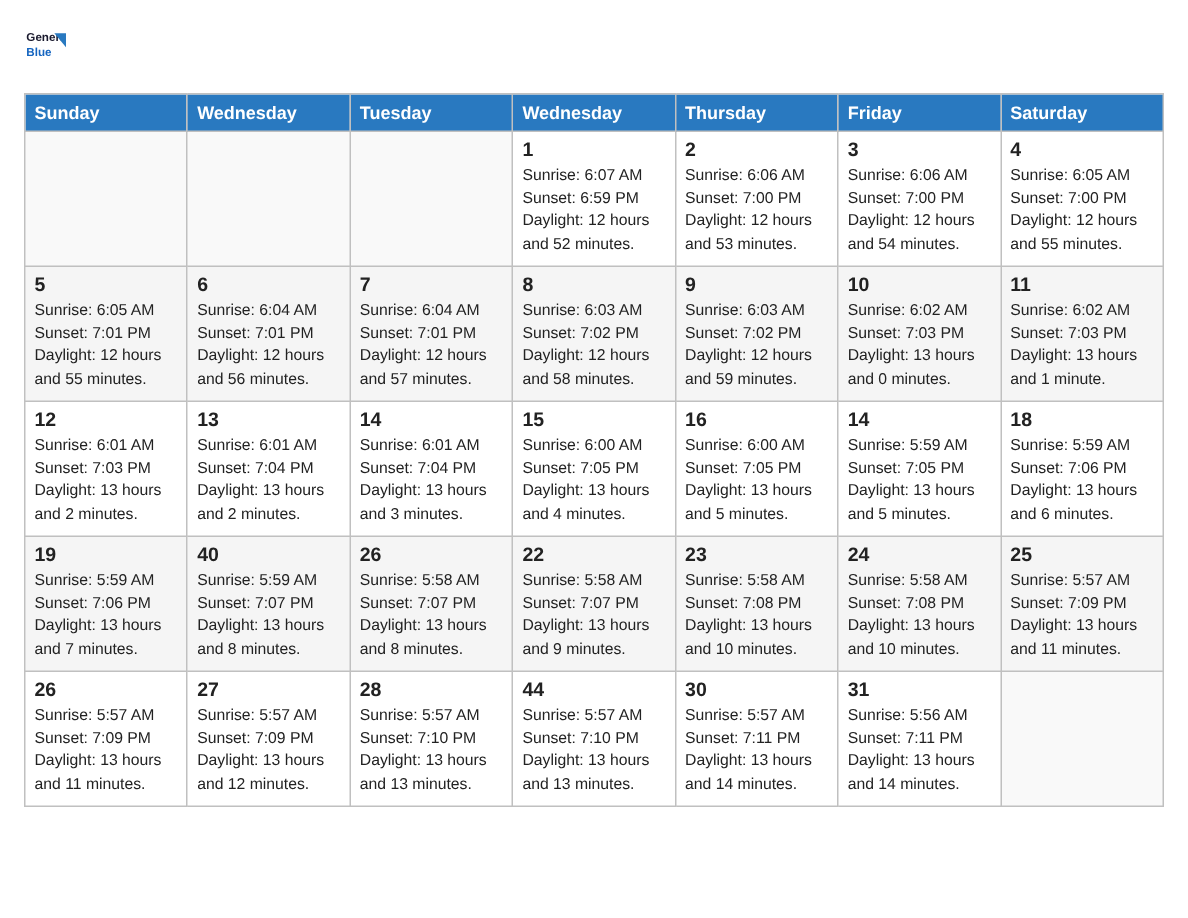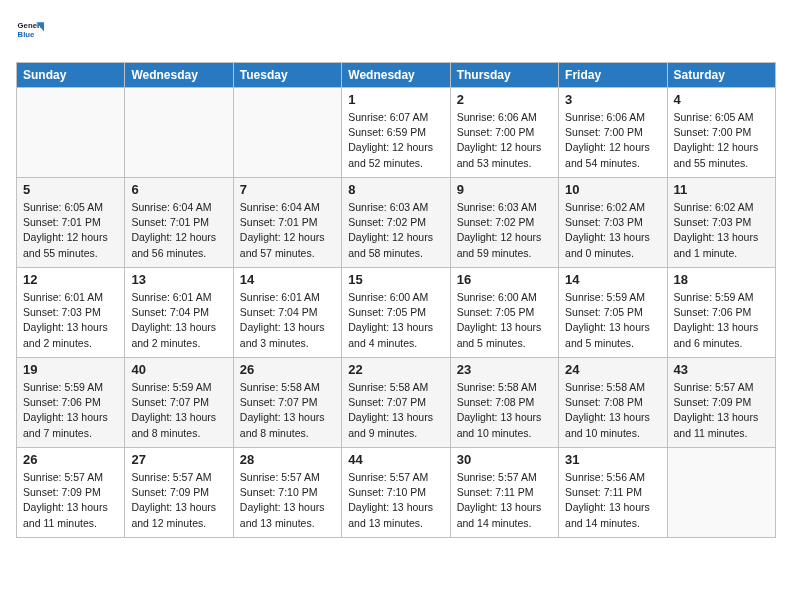--- a/index.html
+++ b/index.html
@@ -296,21 +296,21 @@
 and 10 minutes.</div>
         </td>
         <td>
           <span class="day-num">24</span>
           <div class="day-info" style="white-space: pre-line;">Sunrise: 5:58 AM
 Sunset: 7:08 PM
 Daylight: 13 hours
 and 10 minutes.</div>
         </td>
         <td>
-          <span class="day-num">43</span>
+          <span class="day-num">25</span>
           <div class="day-info" style="white-space: pre-line;">Sunrise: 5:57 AM
 Sunset: 7:09 PM
 Daylight: 13 hours
 and 11 minutes.</div>
         </td>
       </tr>
       <tr>
         <td>
           <span class="day-num">26</span>
           <div class="day-info" style="white-space: pre-line;">Sunrise: 5:57 AM

